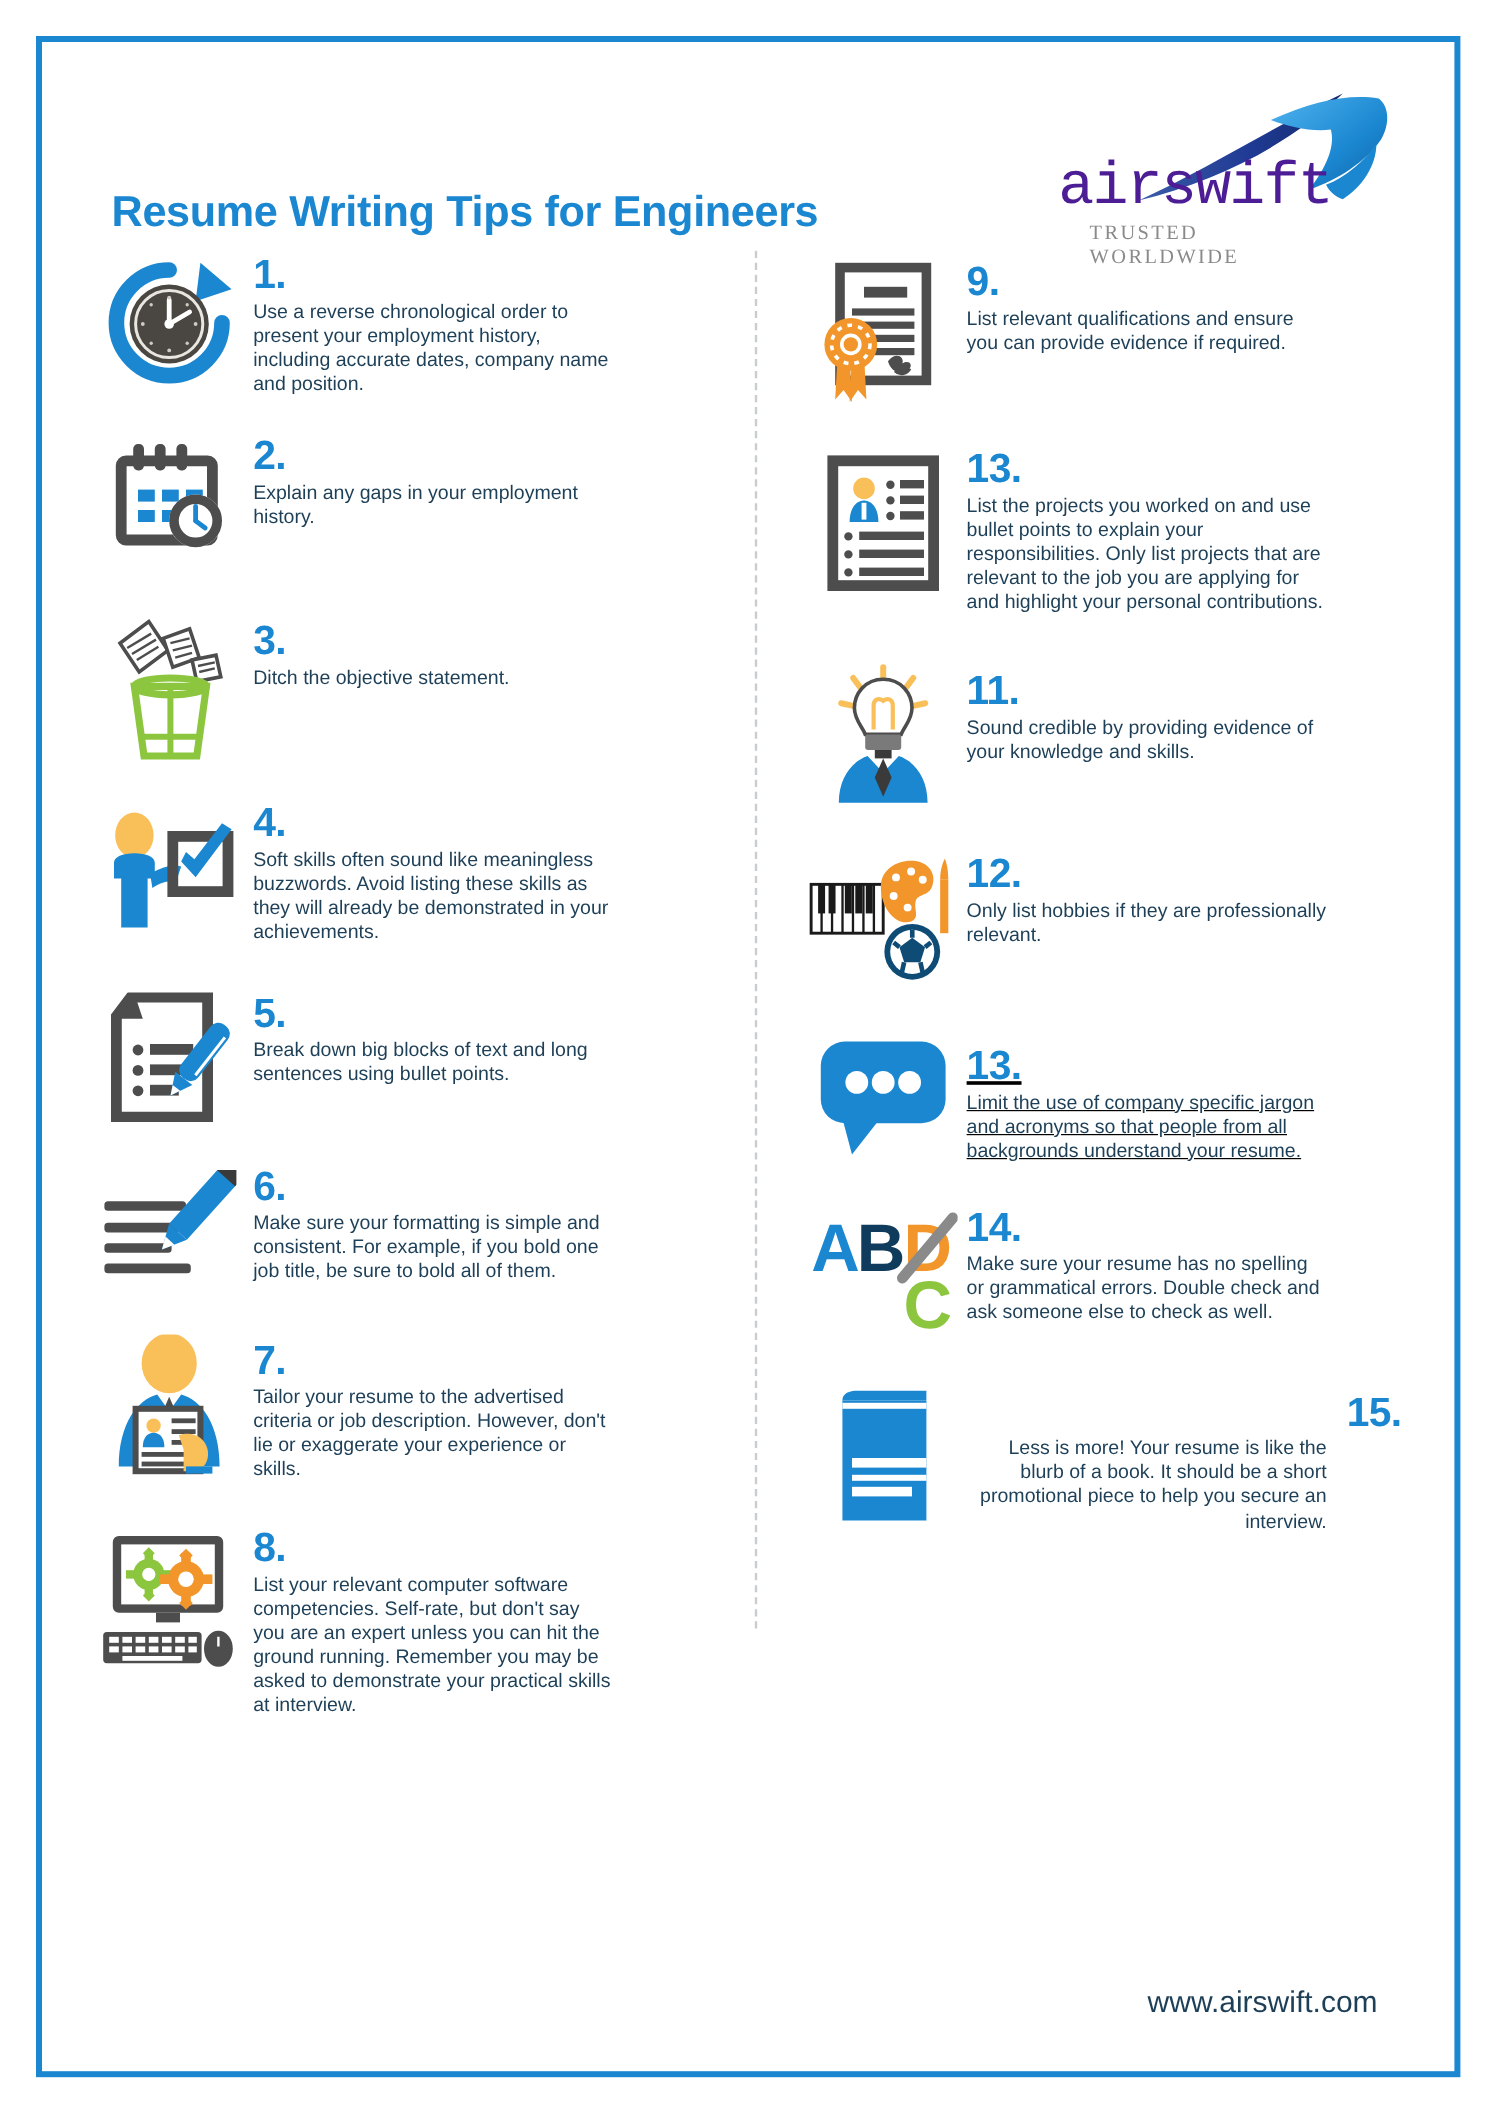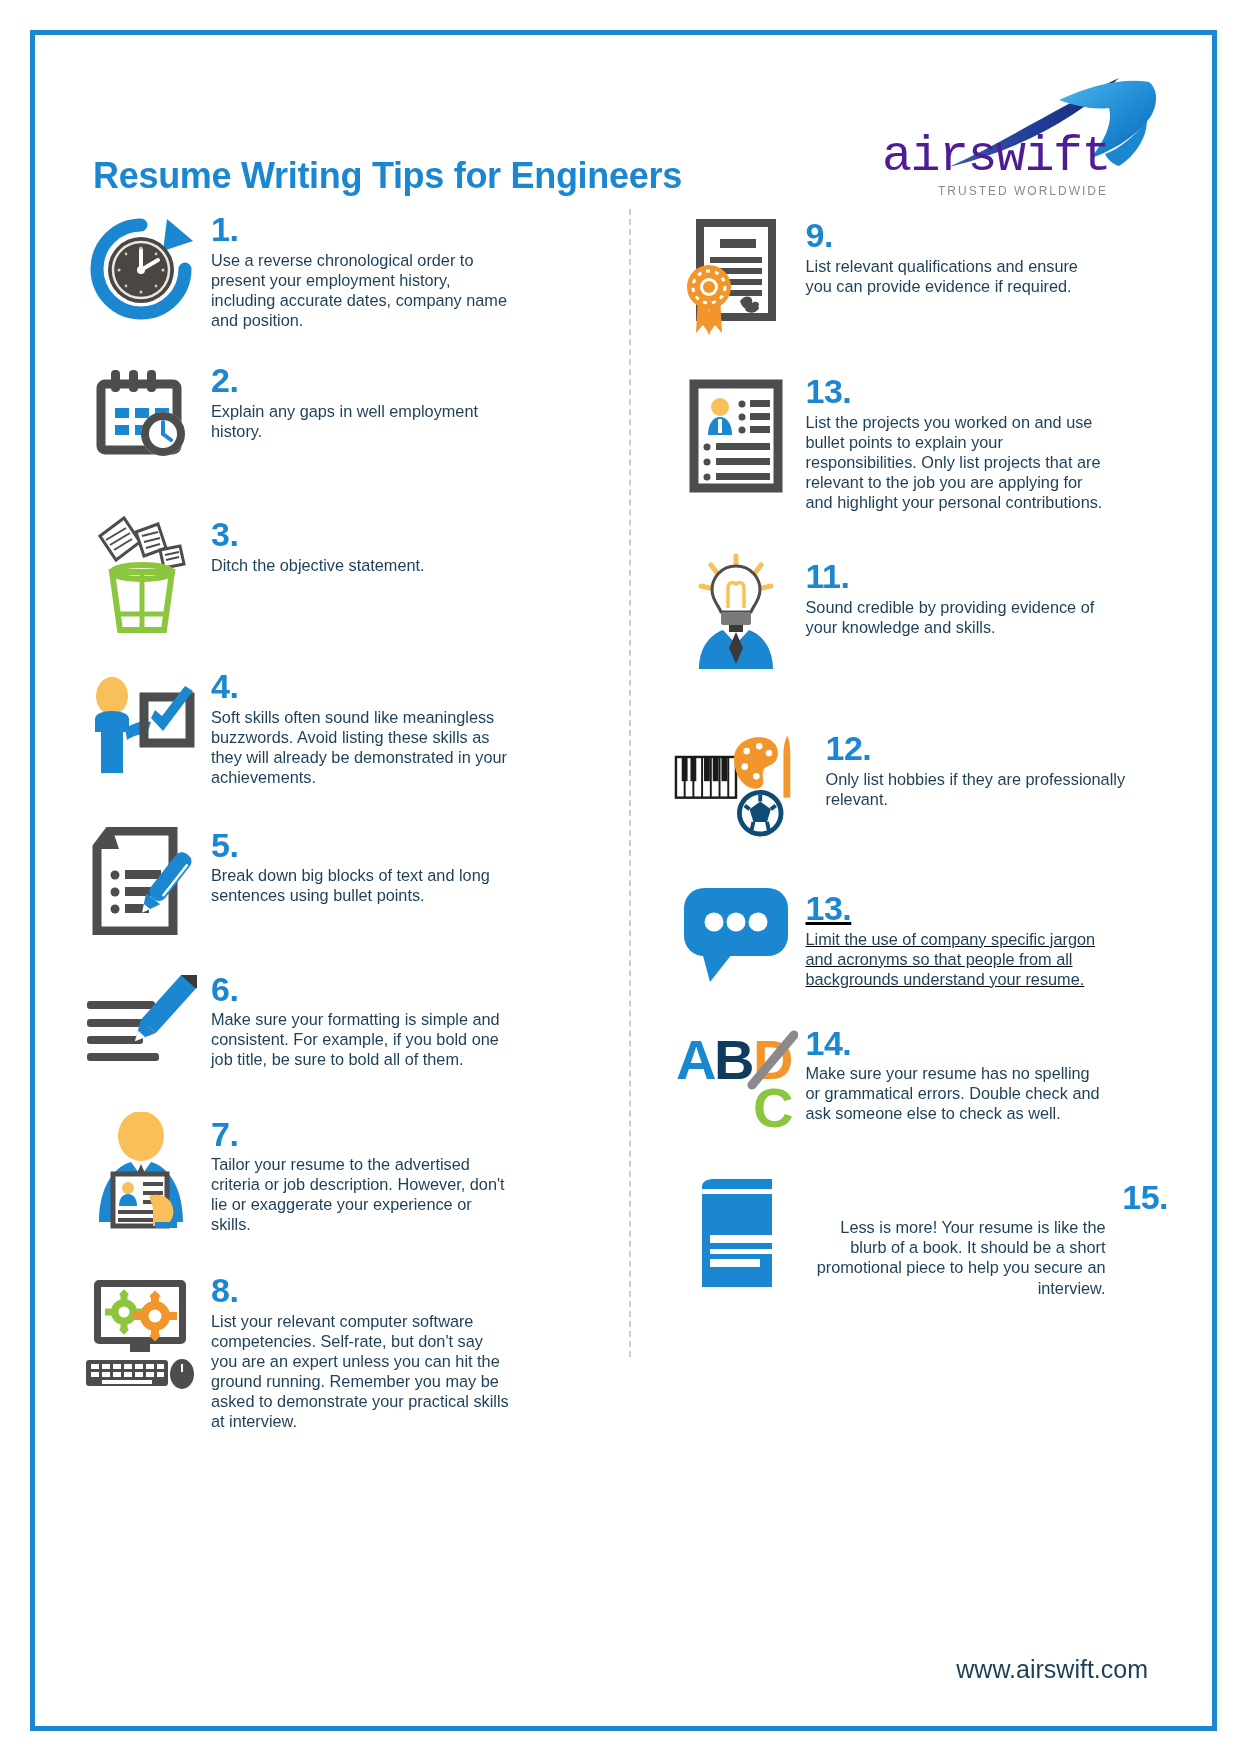--- a/index.html
+++ b/index.html
@@ -53,24 +53,24 @@
     right: 58px; top: 56px;
     font-size: 50px;
     color: #4c1d95;
     letter-spacing: -1.5px;
     font-family: Liberation Mono, monospace;
     font-weight: 300;
   }
   .logo-tag {
     position: absolute;
     right: 60px; top: 112px;
-    font-size: 12px;
+    font-size: 17px;
     letter-spacing: 2.0px;
     color: #8a8a8a;
-    font-family: Liberation Sans, sans-serif;
+    font-family: Liberation Serif, serif;
   }
 
   
   .columns {
     display: flex;
     position: relative;
     margin-top: 6px;
   }
   .divider {
     position: absolute;
@@ -201,21 +201,21 @@
             <rect x="26" y="57" width="14" height="10" fill="#1b87d1"></rect>
             <rect x="46" y="57" width="14" height="10" fill="#1b87d1"></rect>
             <circle cx="74" cy="66" r="22" fill="#fff"></circle>
             <circle cx="74" cy="66" r="18" fill="none" stroke="#4d4d4d" stroke-width="8"></circle>
             <line x1="74" y1="66" x2="74" y2="54" stroke="#1b87d1" stroke-width="4" stroke-linecap="round"></line>
             <line x1="74" y1="66" x2="82" y2="72" stroke="#1b87d1" stroke-width="4" stroke-linecap="round"></line>
           </svg>
         </div>
         <div class="tip-body">
           <div class="tip-num">2.</div>
-          <div class="tip-text">Explain any gaps in well employment history.</div>
+          <div class="tip-text">Explain any gaps in your employment history.</div>
         </div>
       </div>
 
       <div class="tip" style="margin-top:40px;">
         <div class="tip-icon">
           <svg width="110" height="120" viewBox="0 0 110 120">
             <g stroke="#4d4d4d" stroke-width="3" fill="#fff">
               <polygon points="14,22 38,4 54,28 30,46"></polygon>
               <polygon points="50,18 72,10 80,34 58,42"></polygon>
               <polygon points="74,36 94,32 98,50 78,54"></polygon>
@@ -459,21 +459,21 @@
             <path d="M18 117 C18 95 30 82 42 78 L55 92 L68 78 C80 82 92 95 92 117 Z" fill="#1b87d1"></path>
             <polygon points="55,80 62,96 55,112 48,96" fill="#3a3a3a"></polygon>
           </svg>
         </div>
         <div class="tip-body" style="padding-top:12px;">
           <div class="tip-num">11.</div>
           <div class="tip-text">Sound credible by providing evidence of your knowledge and skills.</div>
         </div>
       </div>
 
-      <div class="tip" style="margin-top:58px;gap:20px;">
+      <div class="tip" style="margin-top:38px;">
         <div class="tip-icon">
           <svg width="128" height="106" viewBox="0 0 128 106">
 
             <rect x="2" y="22" width="62" height="42" fill="#fff" stroke="#1a1a1a" stroke-width="2.5"></rect>
             <g stroke="#1a1a1a" stroke-width="2">
               <line x1="11" y1="22" x2="11" y2="64"></line>
                     <line x1="20" y1="22" x2="20" y2="64"></line>
               <line x1="29" y1="22" x2="29" y2="64"></line>
                     <line x1="38" y1="22" x2="38" y2="64"></line>
               <line x1="47" y1="22" x2="47" y2="64"></line>

